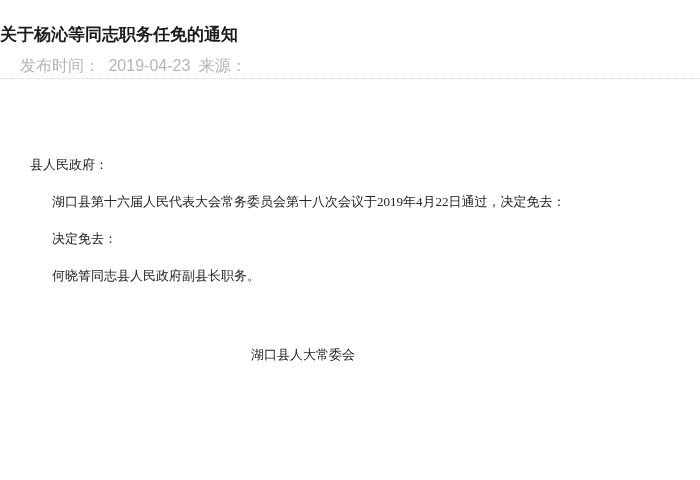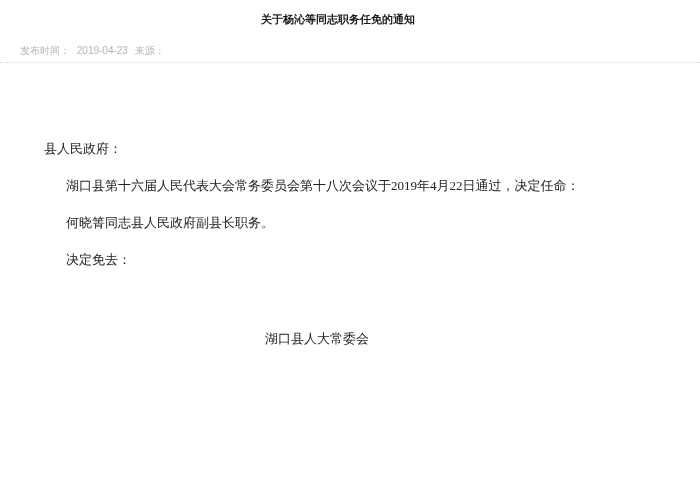--- a/index.html
+++ b/index.html
@@ -7,52 +7,51 @@
     width:700px; height:480px;
     background:#ffffff;
     font-family:"Liberation Serif", "DejaVu Serif", serif;
     color:#222222;
     overflow:hidden;
   }
   .page { width:700px; height:480px; position:relative; background:#ffffff; }
 
   .title {
     margin:0;
-    padding:8px 24px 0 0;
+    padding:24px 24px 0 0;
     font-family:"Liberation Sans", "DejaVu Sans", sans-serif;
-    font-size:11px;
+    font-size:17px;
     font-weight:bold;
     line-height:22px;
-    text-align:center;
     color:#1a1a1a;
   }
 
   .meta-bar {
     margin-top:9px;
     height:23px;
     border-bottom:1px dotted #e3d4d4;
     display:flex;
     align-items:center;
     justify-content:space-between;
     padding:0 50px 0 20px;
     font-family:"Liberation Sans", "DejaVu Sans", sans-serif;
-    font-size:10px;
+    font-size:16px;
     color:#b5b5b5;
   }
   .meta-left span { margin-right:4px; }
   .meta-right { letter-spacing:1px; }
   .meta-right a {
     color:#b5b5b5;
     text-decoration:none;
     margin:0 5px;
     cursor:pointer;
   }
 
   .content {
-    padding:78px 30px 0 44px;
+    padding:78px 30px 0 30px;
     font-size:13px;
   }
   .content p {
     margin:0 0 21px 0;
     line-height:16px;
     text-indent:22px;
     color:#222222;
   }
   .content p.no-indent { text-indent:0; }
 
@@ -69,22 +68,22 @@
   <div class="meta-bar">
     <div class="meta-left">
       <span>发布时间：</span>
       <span>2019-04-23</span>
       <span>来源：</span>
     </div>
   </div>
 
   <div class="content">
     <p class="no-indent">县人民政府：</p>
-    <p>湖口县第十六届人民代表大会常务委员会第十八次会议于2019年4月22日通过，决定任命：</p>
+    <p>湖口县第十六届人民代表大会常务委员会第十八次会议于2019年4月22日通过，决定免去：</p>
+    <p>决定免去：</p>
     <p>何晓箐同志县人民政府副县长职务。</p>
-    <p>决定免去：</p>
 
     <div class="signature">
       <p>湖口县人大常委会</p>
     </div>
   </div>
 
 </div>
 
 </body></html>

